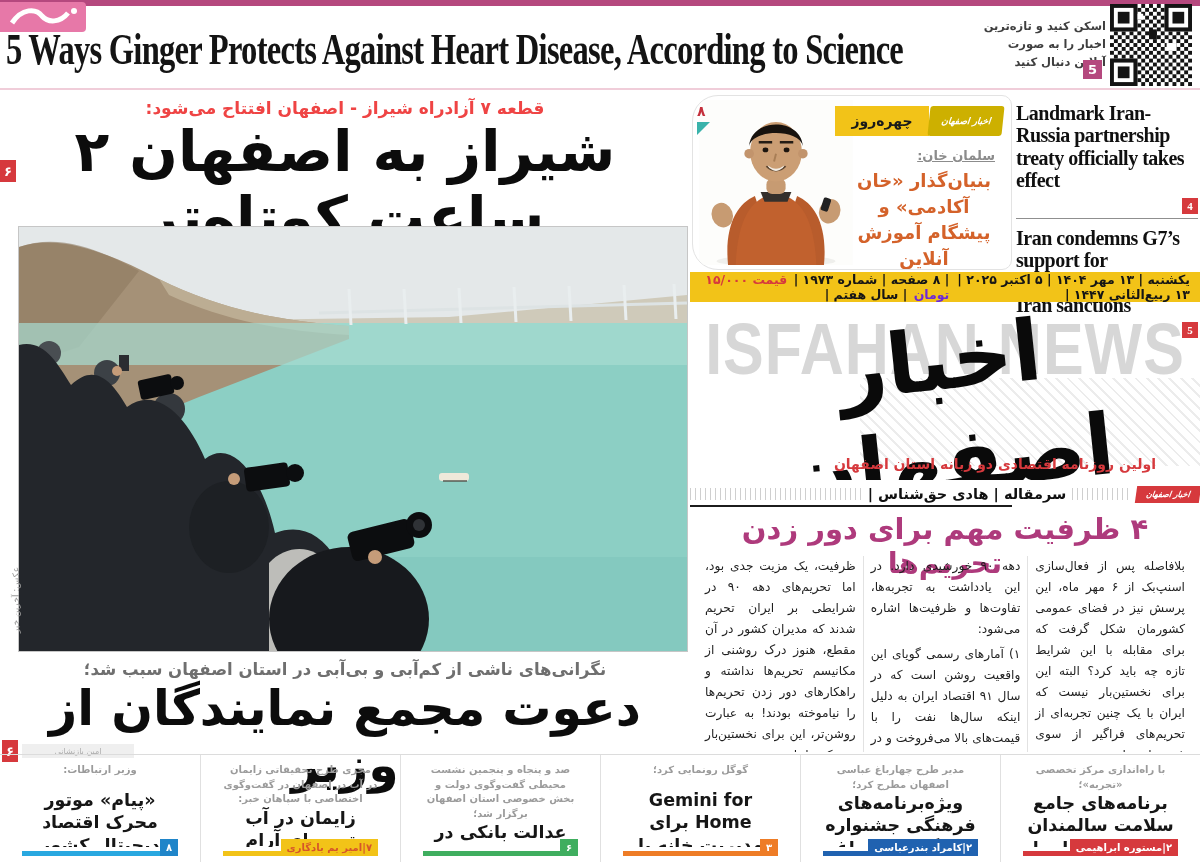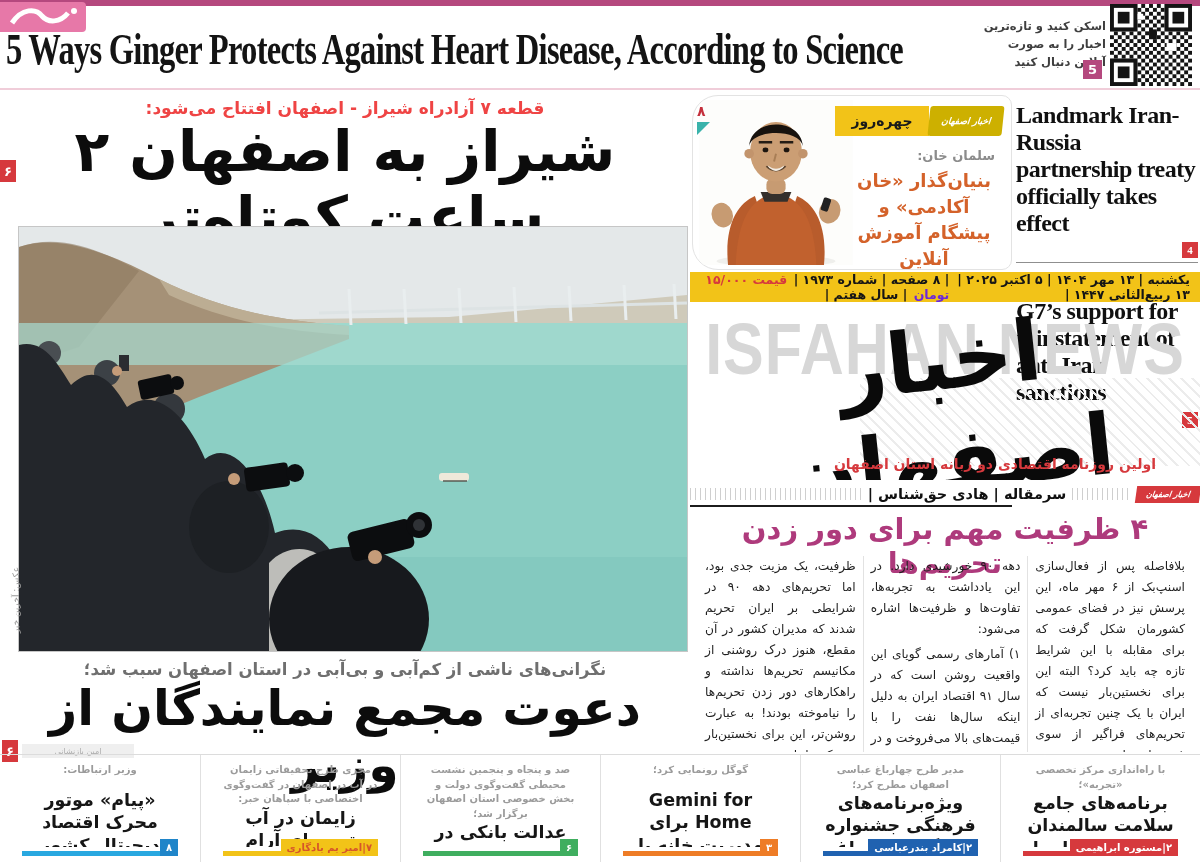--- a/index.html
+++ b/index.html
@@ -46,29 +46,29 @@
   .face-card{left:692px;top:95px;width:318px;height:173px;background:#fff;
         border:1px solid #e3e3e3;border-radius:26px 10px 10px 26px;overflow:hidden;}
   .face-photo{position:absolute;left:4px;top:4px;width:158px;height:165px;}
   .face-photo svg{width:100%;height:100%;display:block;}
   .face-banner{position:absolute;right:8px;top:10px;width:168px;height:30px;display:flex;direction:rtl;}
   .face-banner .logo-chip{width:74px;height:30px;display:flex;align-items:center;justify-content:center;
         color:#fff;font-size:9px;font-style:italic;font-weight:bold;transform:skewX(-6deg);border-radius:3px;}
   .face-banner .tag-chip{flex:1;height:30px;display:flex;align-items:center;justify-content:center;
         color:#1a1a1a;font-size:14px;font-weight:bold;}
   .face-name{position:absolute;right:16px;top:52px;width:150px;direction:rtl;text-align:right;
-        font-size:13px;color:#8c8c8c;font-weight:bold;}
+        font-size:13px;color:#8c8c8c;font-weight:bold;text-decoration:underline;}
   .face-deck{position:absolute;right:8px;top:72px;width:158px;direction:rtl;text-align:center;
         font-size:18px;font-weight:bold;line-height:1.45;}
   .badge-face{left:697px;top:103px;font-size:14px;font-weight:bold;color:#c4303c;}
   .tri-face{left:697px;top:122px;width:0;height:0;border-top:13px solid #3ab3ab;border-right:13px solid transparent;}
 
   
   .en-briefs{left:1016px;top:102px;width:182px;font-family:"Liberation Serif",serif;color:#101010;}
-  .en-head{font-size:24px;font-weight:bold;line-height:1.12;letter-spacing:-.5px;}
+  .en-head{font-size:20px;font-weight:bold;line-height:1.12;letter-spacing:-.5px;}
   .en-badge-row{display:flex;justify-content:flex-end;margin:6px 0 4px;}
   .en-badge{width:16px;height:16px;color:#fff;font-size:11px;font-weight:bold;
         display:flex;align-items:center;justify-content:center;font-family:"Liberation Serif",serif;}
   .en-div{border-top:1px solid #8f8f8f;margin:2px 0 8px;}
 
   
   .datebar{left:690px;top:272px;width:510px;height:30px;display:flex;align-items:center;
         justify-content:space-between;direction:rtl;padding:0 10px;box-sizing:border-box;
         font-size:12.5px;font-weight:bold;color:#151515;}
   .datebar .price{margin:0 2px;}

